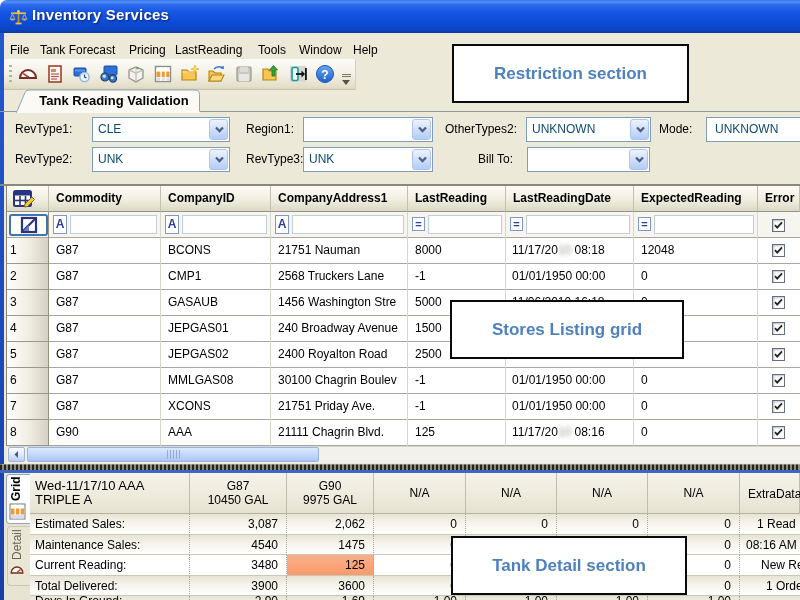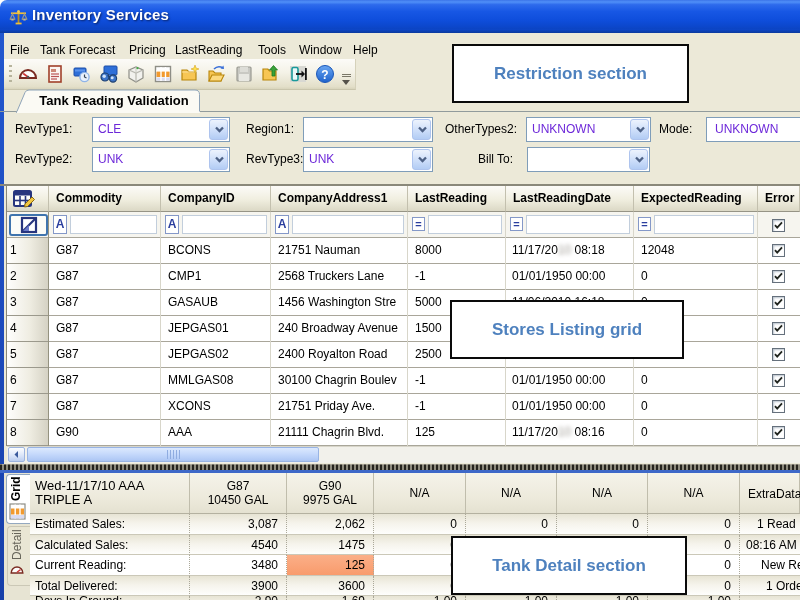--- a/index.html
+++ b/index.html
@@ -1,18 +1,18 @@
 <!DOCTYPE html>
 <html><head><meta charset="utf-8"><style>
 *{margin:0;padding:0;box-sizing:border-box;font-family:"Liberation Sans",sans-serif}
 html,body{width:800px;height:600px;overflow:hidden}
 #w{position:relative;width:800px;height:600px;background:#ECE9D8;overflow:hidden}
 .a{position:absolute}
 .lbl{font-size:12px;color:#000;line-height:22px}
-.combo{height:25px;background:#fff;border:1px solid #7F9DB9;font-size:12px;line-height:23px;padding-left:5px;color:#6d28d9}
+.combo{height:25px;background:#fff;border:1px solid #7F9DB9;font-size:12px;line-height:23px;padding-left:5px;color:#0c4a6e}
 .cbtn{position:absolute;right:1px;top:1px;width:19px;height:21px;border-radius:3px;border:1px solid #AEC4EE;background:linear-gradient(180deg,#EDF3FD 0%,#D0E0FA 50%,#B2CCF4 100%)}
 .hc{background:linear-gradient(180deg,#FCFBF8 0%,#F0EEDF 55%,#DBD8C5 100%);border-right:1px solid #C3C0AE;border-bottom:1px solid #969486;font-size:12px;font-weight:bold;line-height:25px;padding-left:7px;color:#000;overflow:hidden}
 .rh{background:linear-gradient(90deg,#FEFEFD 0%,#EFEDE2 55%,#D5D2C4 100%);border-right:1px solid #94927F;border-bottom:1px solid #9B998C;font-size:12px;line-height:25px;padding-left:3px;color:#000}
 .cell{position:absolute;font-size:12px;line-height:25px;color:#000;white-space:nowrap}
 .vln{width:1px;background:#D8D6CA}
 .cb{width:13px;height:13px;background:#fff;border:1px solid #65707C;box-shadow:inset 1px 1px 2px #B9C2CC}
 .dhc{background:linear-gradient(180deg,#F5F3EA 0%,#EDEADC 60%,#E4E1D0 100%);border-right:1px solid #C0BDAC;font-size:12px;color:#000;text-align:center;overflow:hidden}
 .dcell{background:linear-gradient(180deg,#E7E4D4 0%,#F5F3EB 45%,#FEFEFC 100%);border-right:1px dotted #ABA899;border-bottom:1px solid #CBC8B8;font-size:12px;color:#000;line-height:20px;white-space:nowrap;overflow:hidden}
 .dwhite{background:#fff}
 .num{text-align:right;padding-right:8px}
@@ -369,21 +369,21 @@
 <div class="a" style="left:30px;top:513px;width:770px;height:1px;background:#B4B1A0"></div>
 <div class="a dcell" style="left:30px;top:514px;width:160px;height:20.5px;padding-left:5px">Estimated Sales:</div>
 <div class="a dcell num" style="left:190px;top:514px;width:97px;height:20.5px">3,087</div>
 <div class="a dcell num" style="left:287px;top:514px;width:87px;height:20.5px">2,062</div>
 <div class="a dcell num" style="left:374px;top:514px;width:92px;height:20.5px">0</div>
 <div class="a dcell num" style="left:466px;top:514px;width:91px;height:20.5px">0</div>
 <div class="a dcell num" style="left:557px;top:514px;width:91px;height:20.5px">0</div>
 <div class="a dcell num" style="left:648px;top:514px;width:92px;height:20.5px">0</div>
 <div class="a dcell" style="left:740px;top:514px;width:60px;height:20.5px;border-right:none"></div>
 <div class="a" style="left:757px;top:514px;font-size:12px;line-height:20px;white-space:nowrap;z-index:5">1 Read</div>
-<div class="a dcell" style="left:30px;top:534.5px;width:160px;height:20.5px;padding-left:5px">Calculated Sales:</div>
+<div class="a dcell" style="left:30px;top:534.5px;width:160px;height:20.5px;padding-left:5px">Maintenance Sales:</div>
 <div class="a dcell num" style="left:190px;top:534.5px;width:97px;height:20.5px">4540</div>
 <div class="a dcell num" style="left:287px;top:534.5px;width:87px;height:20.5px">1475</div>
 <div class="a dcell num" style="left:374px;top:534.5px;width:92px;height:20.5px">0</div>
 <div class="a dcell num" style="left:466px;top:534.5px;width:91px;height:20.5px">0</div>
 <div class="a dcell num" style="left:557px;top:534.5px;width:91px;height:20.5px">0</div>
 <div class="a dcell num" style="left:648px;top:534.5px;width:92px;height:20.5px">0</div>
 <div class="a dcell" style="left:740px;top:534.5px;width:60px;height:20.5px;border-right:none"></div>
 <div class="a" style="left:746px;top:534.5px;font-size:12px;line-height:20px;white-space:nowrap;z-index:5">08:16 AM D</div>
 <div class="a dcell dwhite" style="left:30px;top:555px;width:160px;height:20.5px;padding-left:5px">Current Reading:</div>
 <div class="a dcell dwhite num" style="left:190px;top:555px;width:97px;height:20.5px">3480</div>

